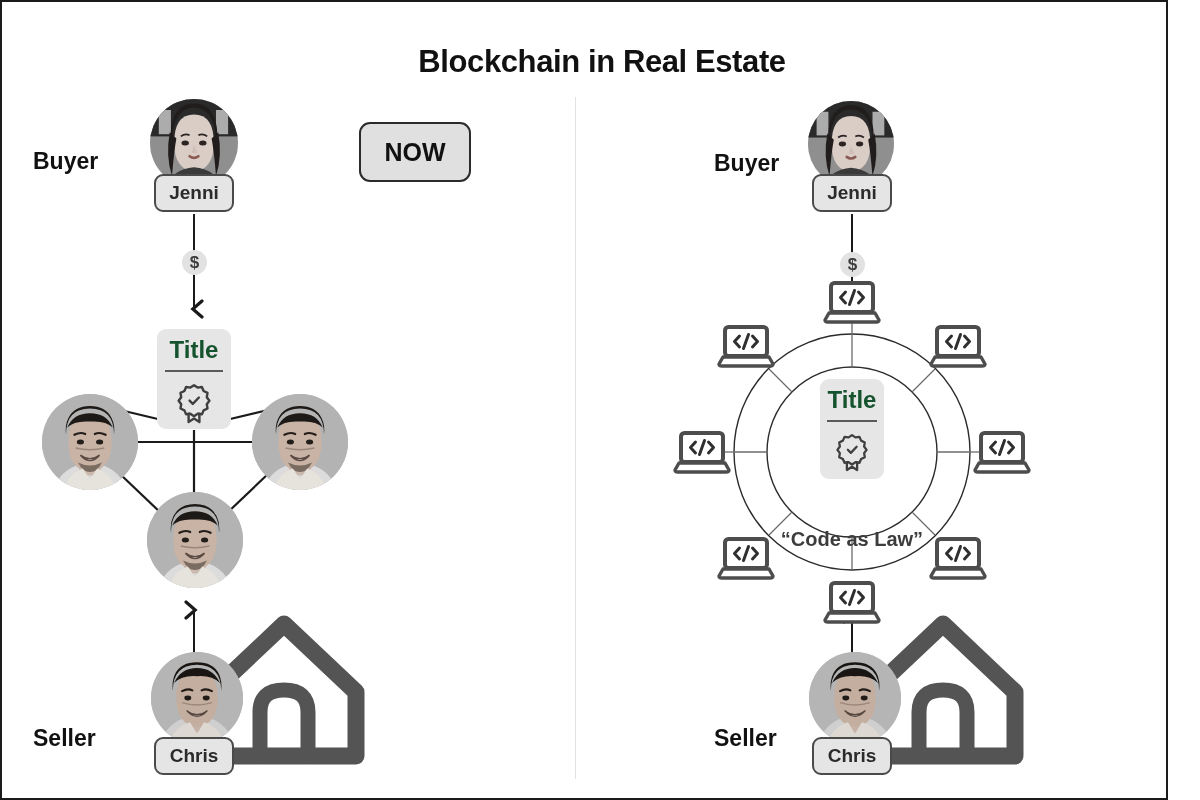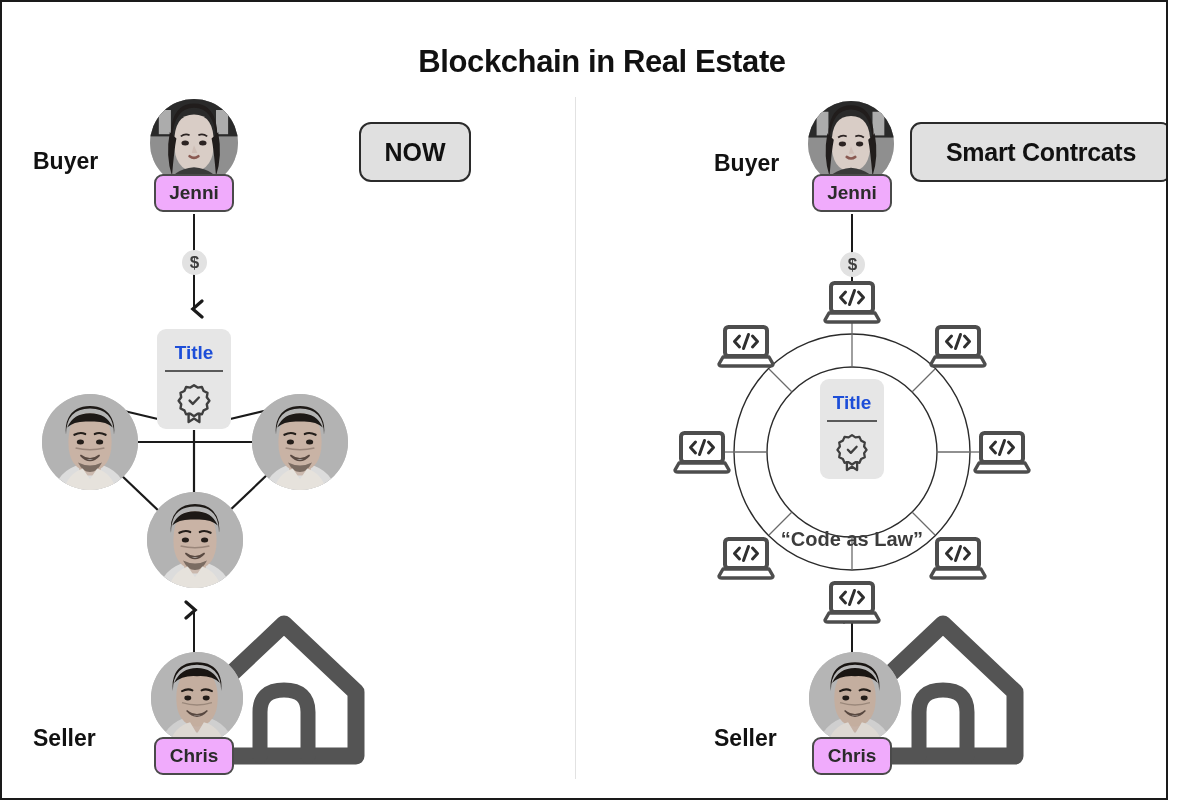--- a/index.html
+++ b/index.html
@@ -48,21 +48,20 @@
     align-items: center;
     justify-content: center;
     color: #111111;
     font-weight: 700;
     box-sizing: border-box;
   }
   #badge-now {
     left: 357px; top: 120px;
     width: 112px; height: 60px;
     font-size: 25px;
-    border-radius: 12px;
   }
   #badge-smart {
     left: 908px; top: 120px;
     width: 262px; height: 60px;
     font-size: 25px;
     letter-spacing: -0.3px;
   }
 
   
   .side-label {
@@ -89,21 +88,21 @@
   
   .avatar {
     border-radius: 50%;
     overflow: hidden;
     background: #b9b9b9;
   }
   .avatar svg { display: block; width: 100%; height: 100%; }
 
   
   .name-chip {
-    background: #f0abfc;
+    background: #e5e5e5;
     border: 2px solid #4a4a4a;
     border-radius: 9px;
     display: flex;
     align-items: center;
     justify-content: center;
     color: #2b2b2b;
     font-size: 19px;
     font-weight: 600;
     box-sizing: border-box;
   }
@@ -111,24 +110,24 @@
   
   .title-card {
     background: #e6e6e6;
     border-radius: 9px;
     display: flex;
     flex-direction: column;
     align-items: center;
     box-sizing: border-box;
   }
   .title-card .tc-head {
-    font-size: 19px;
-    font-weight: 700;
-    color: #1d4ed8;
-    margin-top: 13px;
+    font-size: 24px;
+    font-weight: 700;
+    color: #14532d;
+    margin-top: 7px;
   }
   .title-card .tc-rule {
     width: 78%;
     height: 2px;
     background: #5a5a5a;
     margin-top: 6px;
   }
   .title-card .tc-seal {
     margin-top: 10px;
   }
@@ -354,21 +353,20 @@
       <path d="M44 33 q4 -2 8 1" stroke="#2c2423" stroke-width="1.6" fill="none"></path>
       <path d="M36 52 q4 3 8 0" stroke="#8a5a52" stroke-width="2.4" fill="none" stroke-linecap="round"></path>
       <path d="M40 42 l-2 7 h5 z" fill="#c8b4ab" opacity="0.6"></path>
       <path d="M14 80 q6 -16 26 -18 q20 2 26 18 z" fill="#3a3a3a"></path>
     </svg>
   </div>
   <div class="abs name-chip" style="left:810px; top:172px; width:80px; height:38px;">Jenni</div>
 
   <div class="abs coin" style="left:838px; top:250px; width:25px; height:25px;">$</div>
 
-  <div class="abs badge" id="badge-smart">Smart Contrcats</div>
 
   <div class="abs title-card" style="left:818px; top:377px; width:64px; height:100px;">
     <div class="tc-head">Title</div>
     <div class="tc-rule"></div>
     <div class="tc-seal">
       <svg width="36" height="40" viewBox="0 0 38 42">
         <path d="M19 3.2 l3.6 2.4 4.3 -0.6 1.7 4 3.9 1.9 -0.7 4.3 2.6 3.5 -2.6 3.5 0.7 4.3 -3.9 1.9 -1.7 4 -4.3 -0.6 -3.6 2.4 -3.6 -2.4 -4.3 0.6 -1.7 -4 -3.9 -1.9 0.7 -4.3 -2.6 -3.5 2.6 -3.5 -0.7 -4.3 3.9 -1.9 1.7 -4 4.3 0.6 z" fill="none" stroke="#3f3f3f" stroke-width="2.4" stroke-linejoin="round"></path>
         <path d="M14.6 18.6 l3.2 3.3 6.1 -6.4" fill="none" stroke="#3f3f3f" stroke-width="2.4" stroke-linecap="round" stroke-linejoin="round"></path>
         <path d="M13.6 30.4 v9.6 l5.4 -3.4 5.4 3.4 v-9.6" fill="none" stroke="#3f3f3f" stroke-width="2.4" stroke-linejoin="round"></path>
       </svg>

